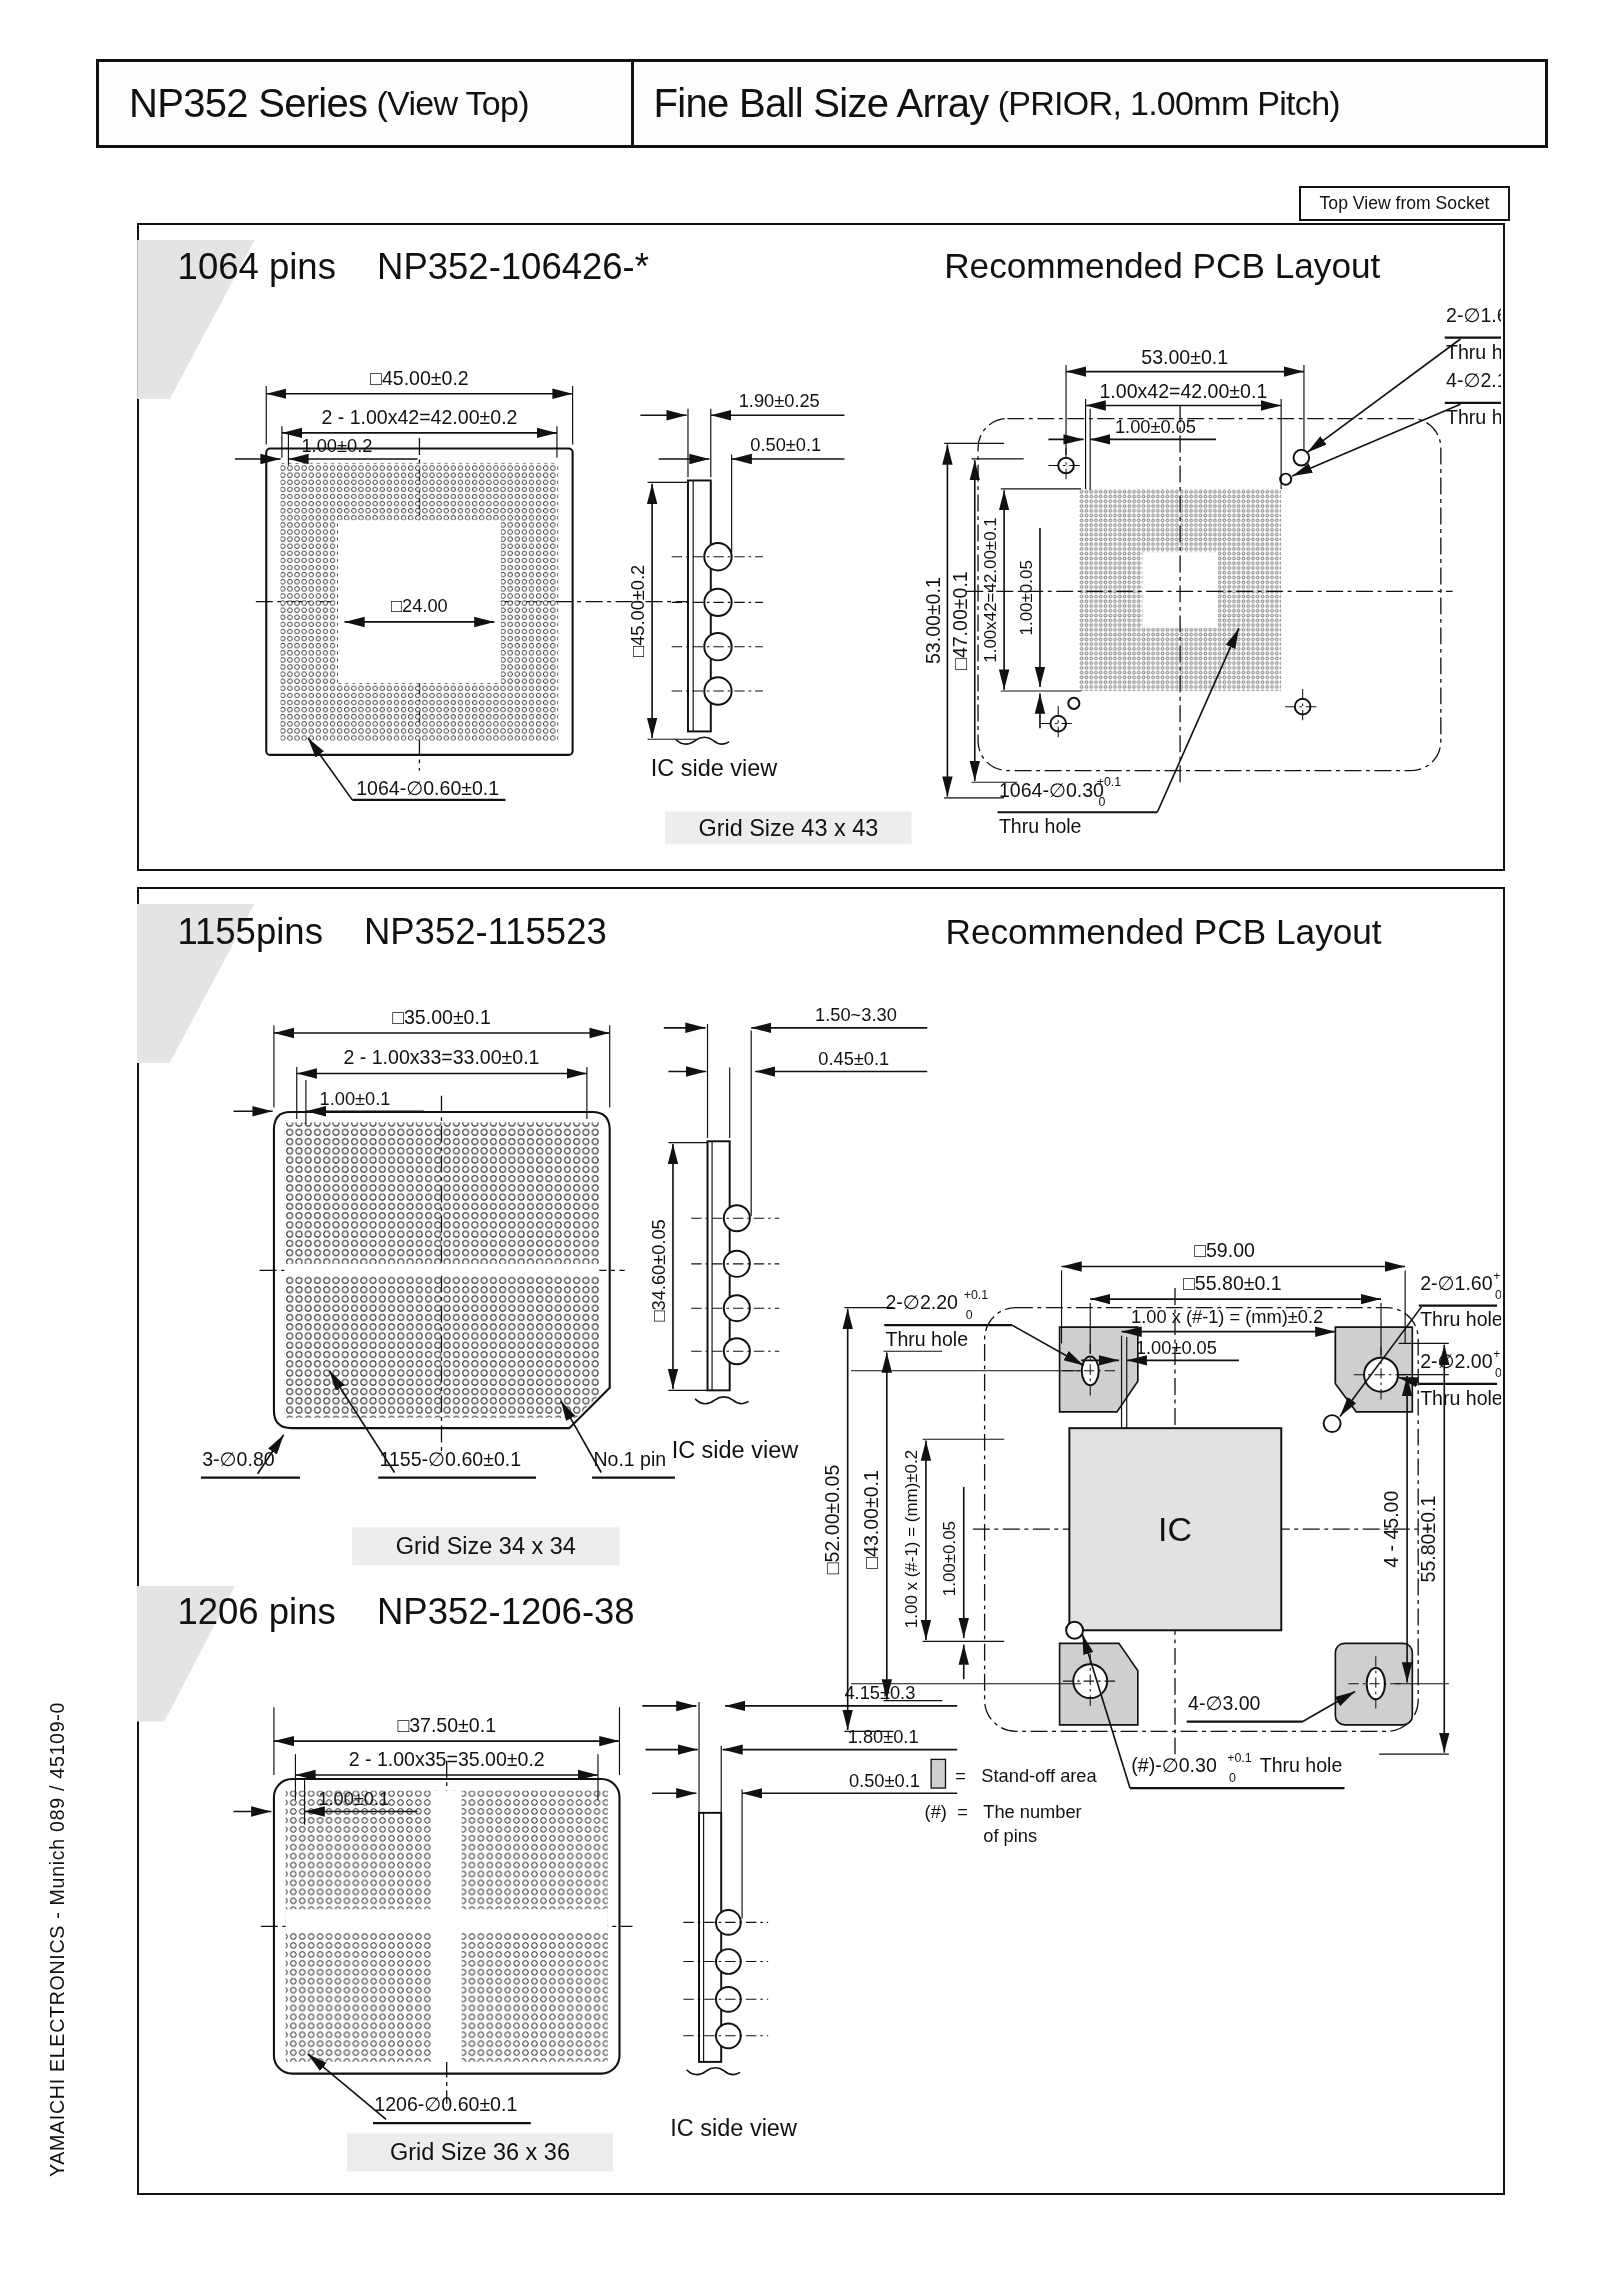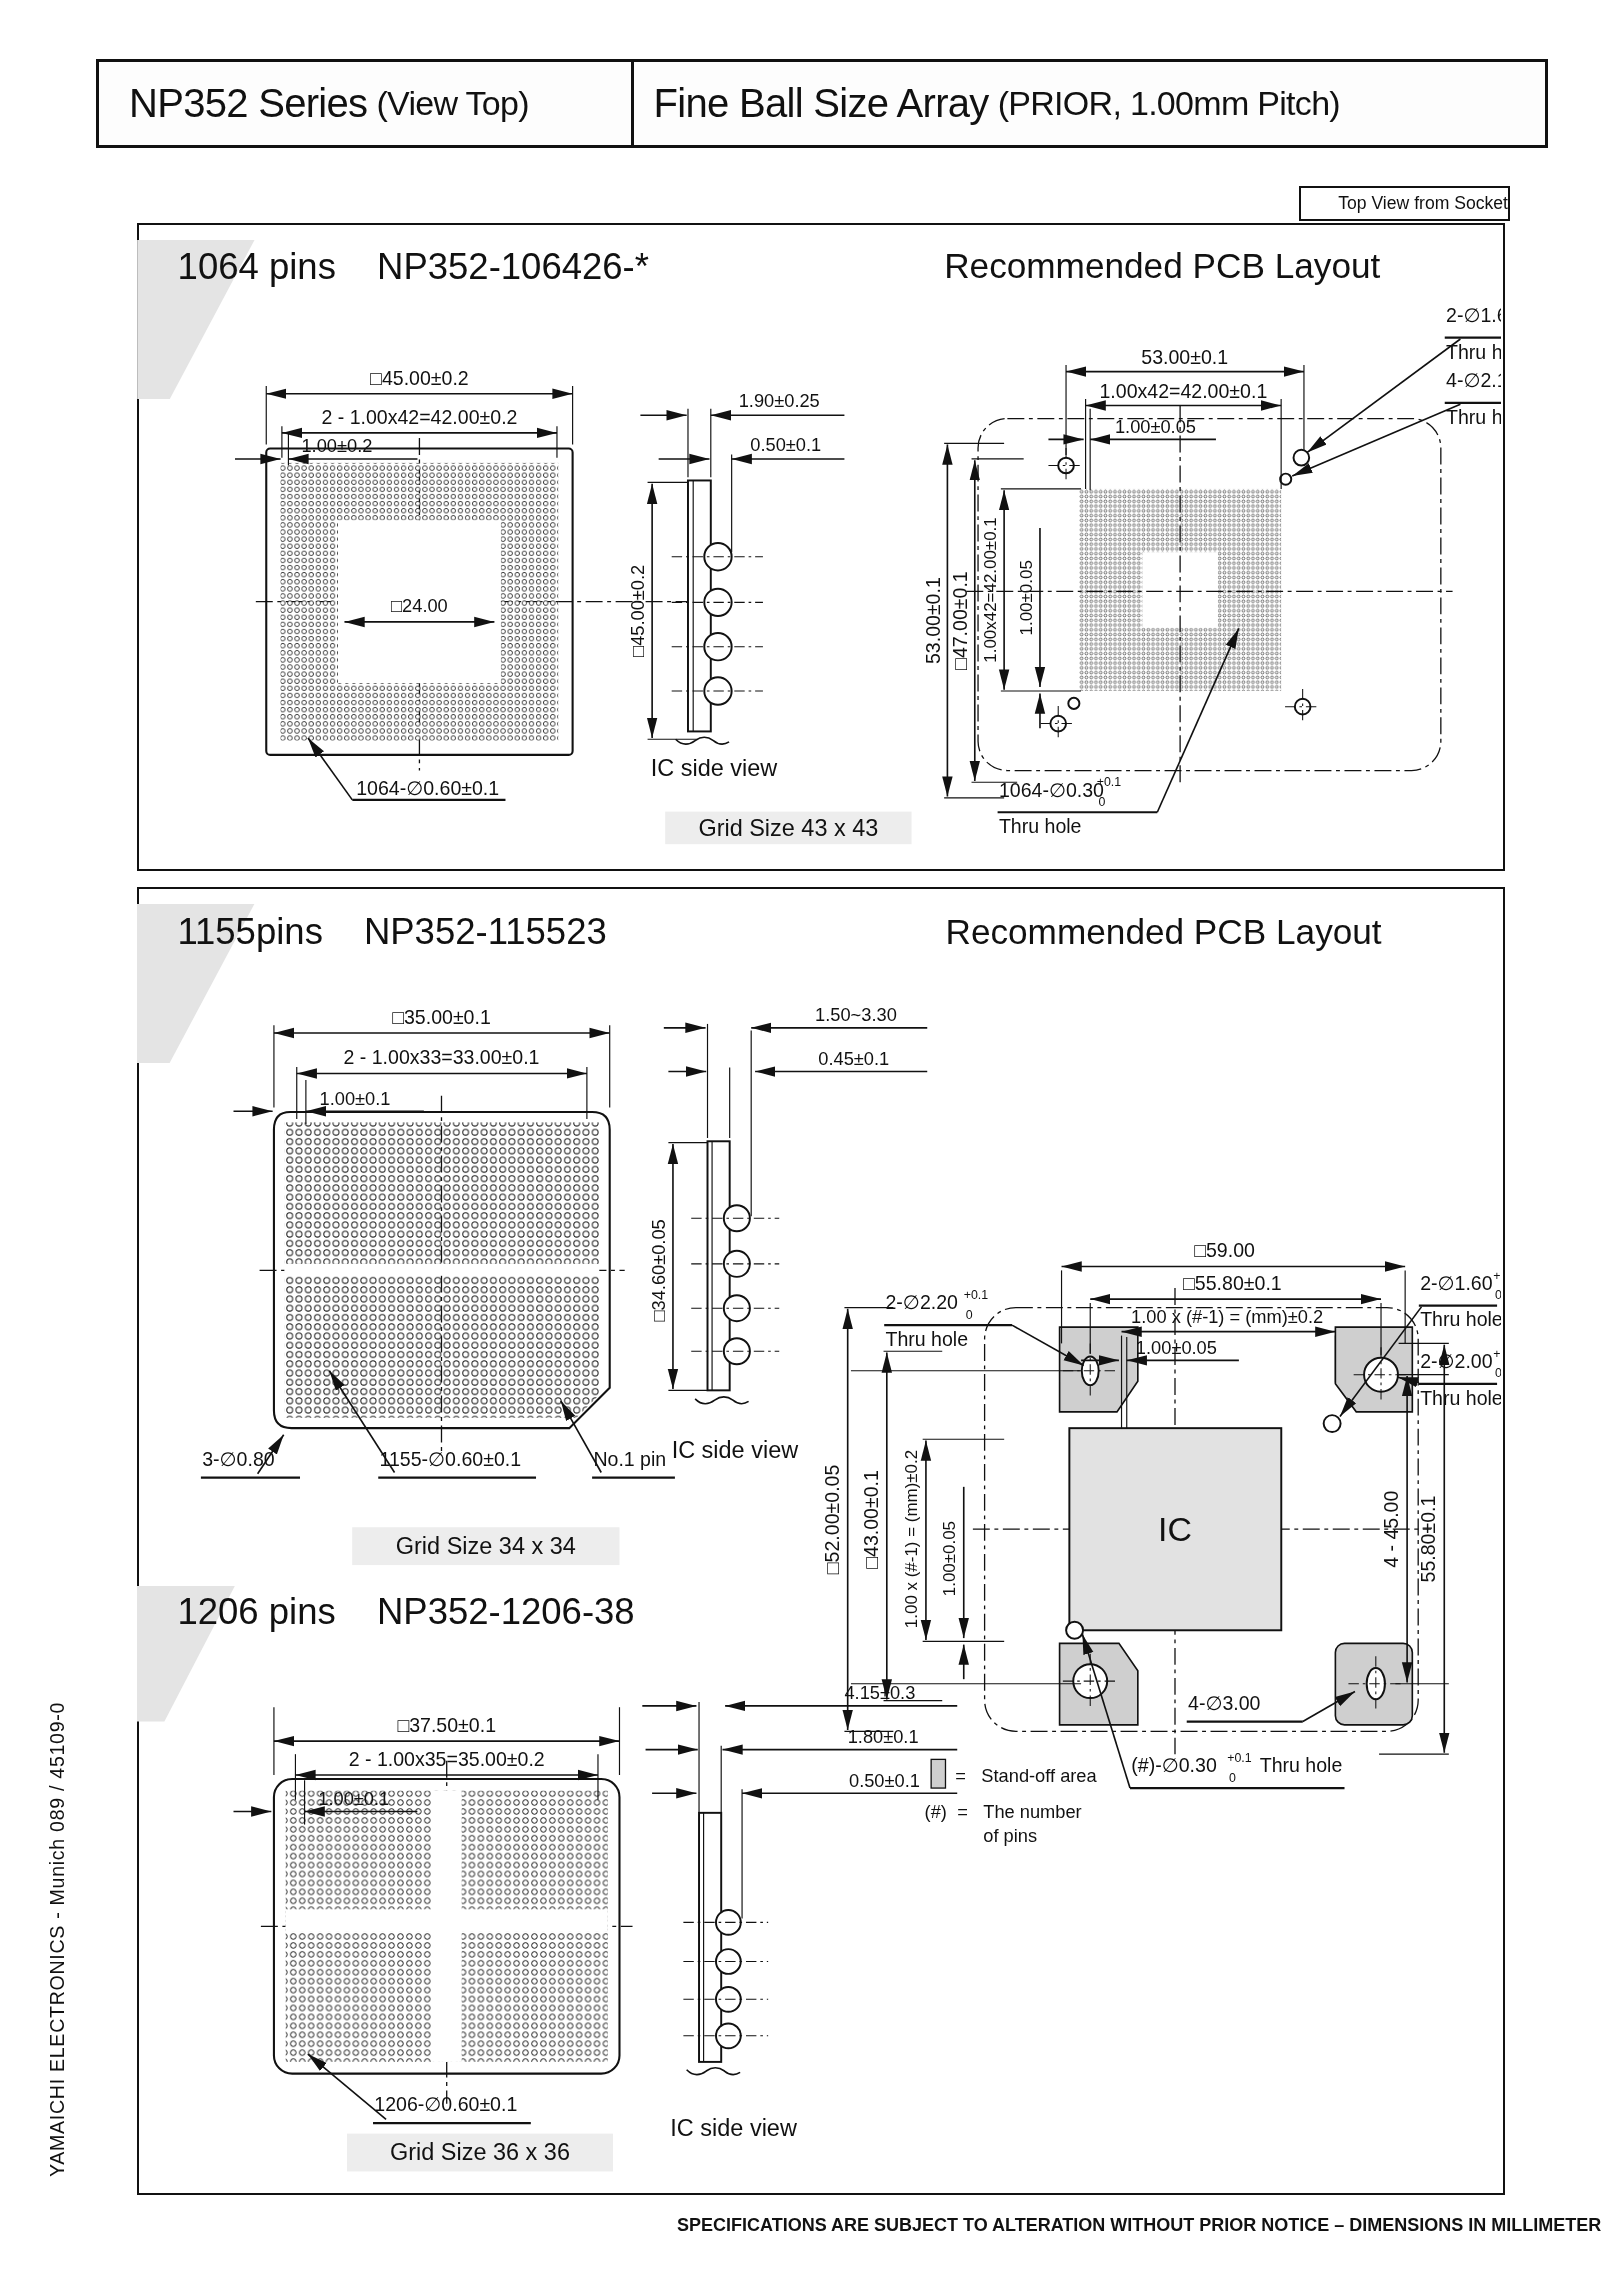--- a/index.html
+++ b/index.html
@@ -3,21 +3,21 @@
 <meta charset="utf-8">
 <style>
   html,body{margin:0;padding:0;background:#fff;}
   #page{position:relative;width:1617px;height:2295px;background:#fff;overflow:hidden;
         font-family:"Liberation Sans",sans-serif;color:#111;}
   .abs{position:absolute;}
   
   .hbox{border:3.3px solid #111;background:#fdfdfd;display:flex;align-items:center;}
   .hbox .big{font-size:40px;letter-spacing:-0.7px;white-space:nowrap;}
   .hbox .med{font-size:34px;letter-spacing:-0.7px;white-space:nowrap;margin-left:9px;}
-  .note{border:2px solid #111;display:flex;align-items:center;justify-content:flex-end;
+  .note{border:2px solid #111;display:flex;align-items:center;justify-content:center;
         font-size:17.6px;white-space:nowrap;}
   .secbox{border:2px solid #111;background:#fff;}
   
   svg text{font-family:"Liberation Sans",sans-serif;fill:#111;}
   .f56{font-size:56px;}.f54{font-size:54px;}.f52{font-size:52px;}
   .f36{font-size:36px;}.f30{font-size:30px;}.f28{font-size:28px;}
   .f26{font-size:26px;}.f19{font-size:19px;}
   .mid{text-anchor:middle;}
   .ln{stroke:#111;stroke-width:2.5;fill:none;}
   .thn{stroke:#111;stroke-width:1.8;fill:none;}
@@ -451,16 +451,15 @@
       <text class="f28" x="1295" y="1372">Stand-off area</text>
       <text class="f28" x="1208" y="1428">(#)</text>
       <text class="f28" x="1258" y="1428">=</text>
       <text class="f28" x="1298" y="1428">The number</text>
       <text class="f28" x="1298" y="1464">of pins</text>
     </g>
   </svg>
 
   <div id="sidebar" class="abs">YAMAICHI ELECTRONICS    -    Munich 089 / 45109-0</div>
 
-  <div id="disclaimer" class="abs">SPECIFICATIONS ARE SUBJECT TO ALTERATION WITHOUT PRIOR NOTICE   –   DIMENSIONS IN MILLIMETER</div>
 
 </div>
 
 
 </body></html>

